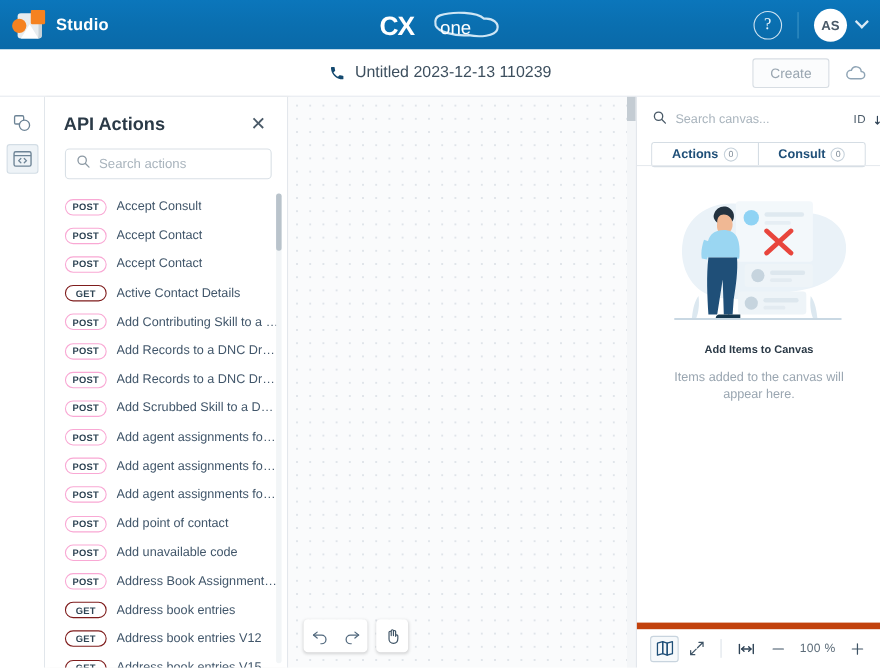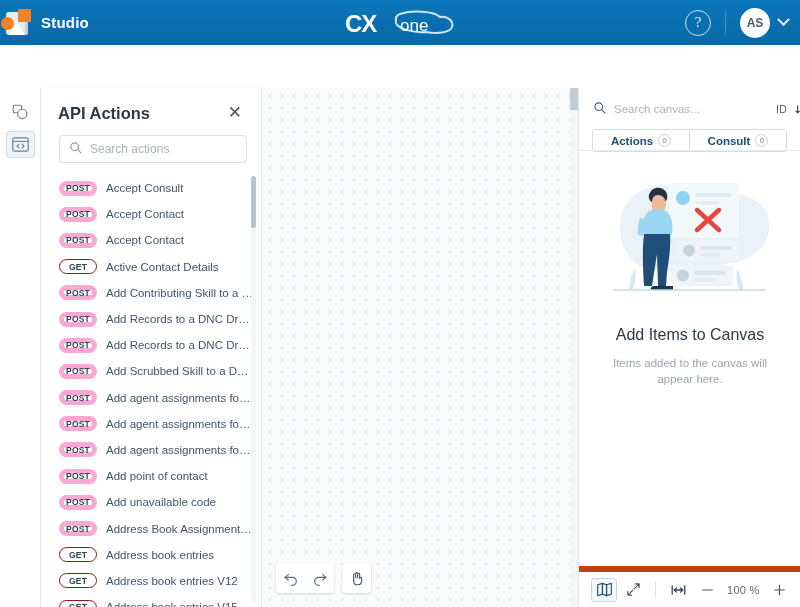--- a/index.html
+++ b/index.html
@@ -11,21 +11,21 @@
   }
   #app { position: relative; width: 800px; height: 607px; }
 
   
   .topbar {
     position: absolute; left: 0; top: 0; width: 800px; height: 45px;
     background: linear-gradient(180deg, #0b76bb 0%, #0a6fb0 50%, #0a69a8 100%);
     display: flex; align-items: center;
   }
   .studio-logo-wrap {
-    display: flex; align-items: center; gap: 10px; padding-left: 1px;
+    display: flex; align-items: center; gap: 10px; padding-left: 11px;
   }
   .studio-mark { position: relative; width: 30px; height: 28px; }
   .studio-mark .sheet {
     position: absolute; left: 5px; top: 3px; width: 22px; height: 23px;
     background: #e7ecef; border-radius: 3px;
     box-shadow: inset -3px 0 0 #c8d2d8;
   }
   .studio-mark .sheet:after {
     content: ""; position: absolute; left: 3px; bottom: 0;
     border-left: 8px solid transparent; border-right: 8px solid transparent;
@@ -135,21 +135,21 @@
     overflow: hidden; padding-left: 18px;
   }
   .api-row {
     display: flex; align-items: center; gap: 9px; height: 26.2px; cursor: pointer;
   }
   .verb {
     flex: 0 0 auto; width: 38px; height: 15px; border-radius: 8px;
     font-size: 8.5px; font-weight: bold; letter-spacing: .2px;
     display: flex; align-items: center; justify-content: center;
   }
-  .verb.post { border: 5px solid #f9a8d4; color: #2e4454; }
+  .verb.post { border: 1px solid #f9a8d4; color: #2e4454; }
   .verb.get  { border: 1px solid #7f1d1d; color: #2e4454; }
   .api-label {
     font-size: 11.5px; color: #41566a; white-space: nowrap;
     overflow: hidden; text-overflow: ellipsis; max-width: 148px;
   }
   .api-scroll {
     position: absolute; right: 5px; top: 88px; width: 5px; bottom: 4px;
     background: #f2f5f7; border-radius: 3px;
   }
   .api-scroll .thumb {
@@ -217,21 +217,21 @@
   }
   .rp-div {
     position: absolute; left: 0; top: 62px; width: 222px; height: 1px;
     background: #e6eaee;
   }
   .empty-state {
     position: absolute; left: 0; top: 78px; width: 222px;
     display: flex; flex-direction: column; align-items: center;
   }
   .empty-title {
-    font-size: 16px; font-weight: normal; color: #2b3a47; margin-top: 28px;
+    font-size: 10px; font-weight: bold; color: #2b3a47; margin-top: 14px;
   }
   .empty-sub {
     font-size: 11.5px; color: #9aa6b1; text-align: center;
     margin-top: 11px; line-height: 16px; width: 170px;
   }
   .rp-bottom {
     position: absolute; left: 0; bottom: 0; width: 222px; height: 41px;
     border-top: 6px solid #c2410c; display: flex; align-items: center;
     padding-left: 12px; gap: 3px;
   }
@@ -269,20 +269,38 @@
     </div>
 
     <div class="topbar-right">
       <div class="help-btn">?</div>
       <div class="vdiv"></div>
       <div class="avatar">AS</div>
       <div class="chev-down"></div>
     </div>
   </div>
 
+  <div class="subheader">
+    <div class="script-title">
+      <span class="phone-ico">
+        <svg width="15" height="15" viewBox="0 0 24 24" fill="#14496f">
+          <path d="M6.6 10.8c1.4 2.8 3.8 5.1 6.6 6.6l2.2-2.2c.3-.3.7-.4 1-.2 1.2.4 2.4.6 3.7.6.6 0 1 .4 1 1V20c0 .6-.4 1-1 1C10.6 21 3 13.4 3 4c0-.6.4-1 1-1h3.5c.6 0 1 .4 1 1 0 1.3.2 2.5.6 3.7.1.3 0 .7-.2 1l-2.3 2.1z"></path>
+        </svg>
+      </span>
+      <span>Untitled 2023-12-13 110239</span>
+    </div>
+    <div class="subheader-right">
+      <div class="create-btn">Create</div>
+      <div class="cloud-ico">
+        <svg width="20" height="16" viewBox="0 0 24 18" fill="none" stroke="#8fa4b5" stroke-width="1.6">
+          <path d="M6.5 14.5h11a4 4 0 0 0 .4-8 5.5 5.5 0 0 0-10.7-1.2A3.9 3.9 0 0 0 6.5 14.5z"></path>
+        </svg>
+      </div>
+    </div>
+  </div>
 
   <div class="rail">
     <div class="rail-btn">
       <svg width="18" height="18" viewBox="0 0 24 24" fill="none" stroke="#6d8496" stroke-width="1.6">
         <rect x="3" y="3" width="11" height="10" rx="1.5"></rect>
         <circle cx="15" cy="14.5" r="6.2" fill="#ffffff"></circle>
       </svg>
     </div>
     <div class="rail-btn active">
       <svg width="19" height="17" viewBox="0 0 24 22" fill="none" stroke="#5d7competitor">

